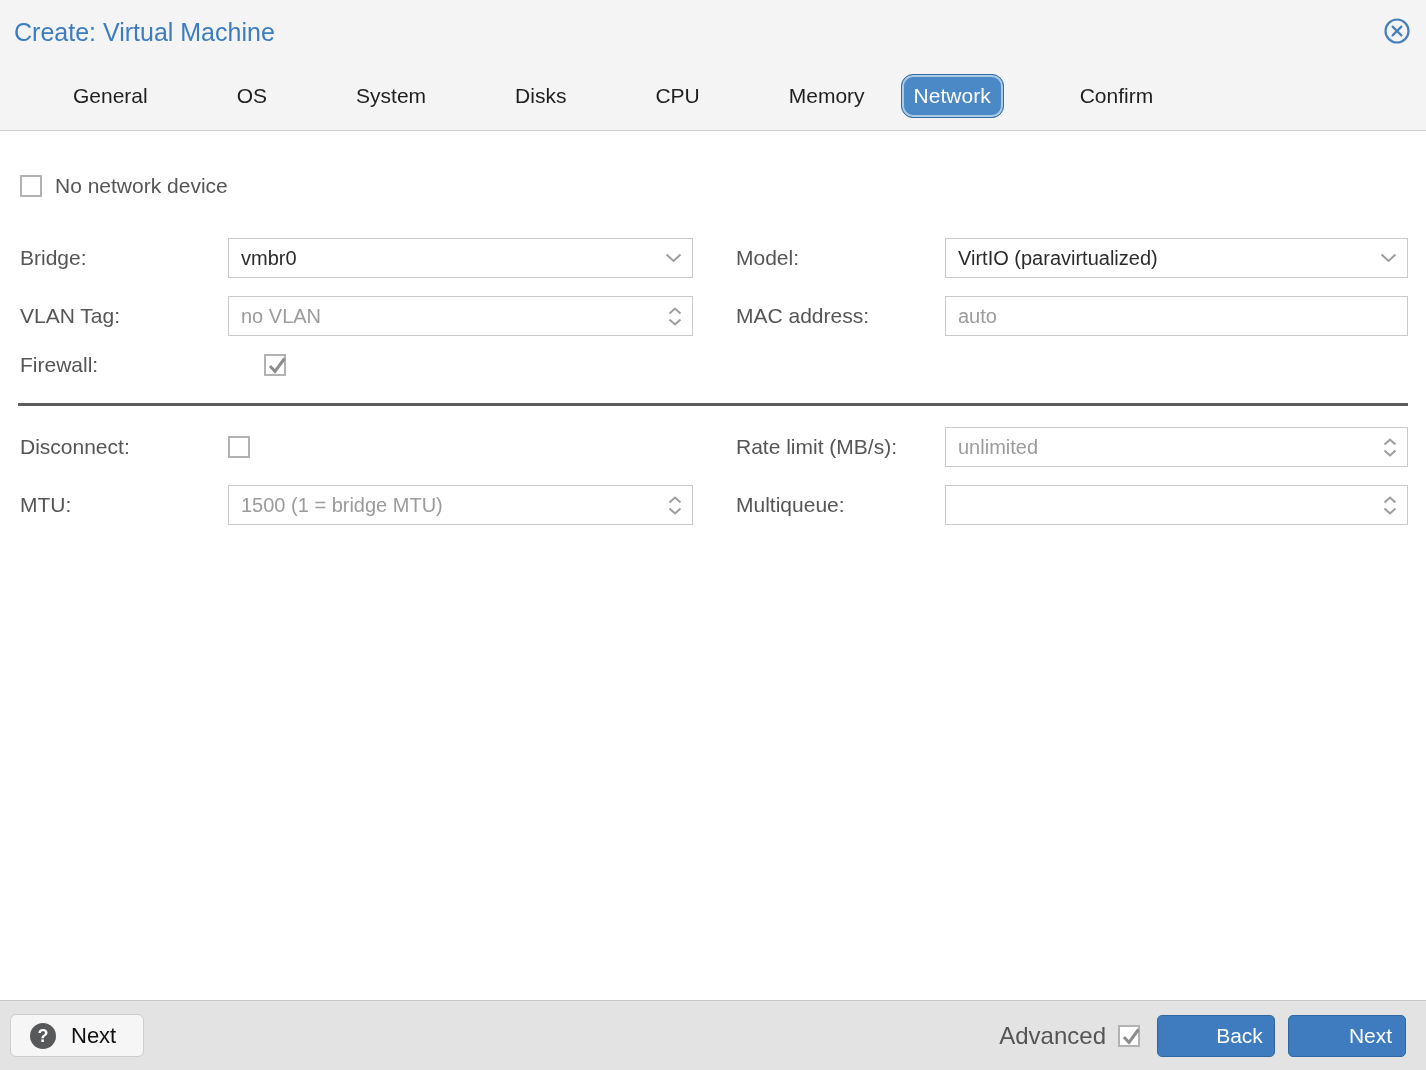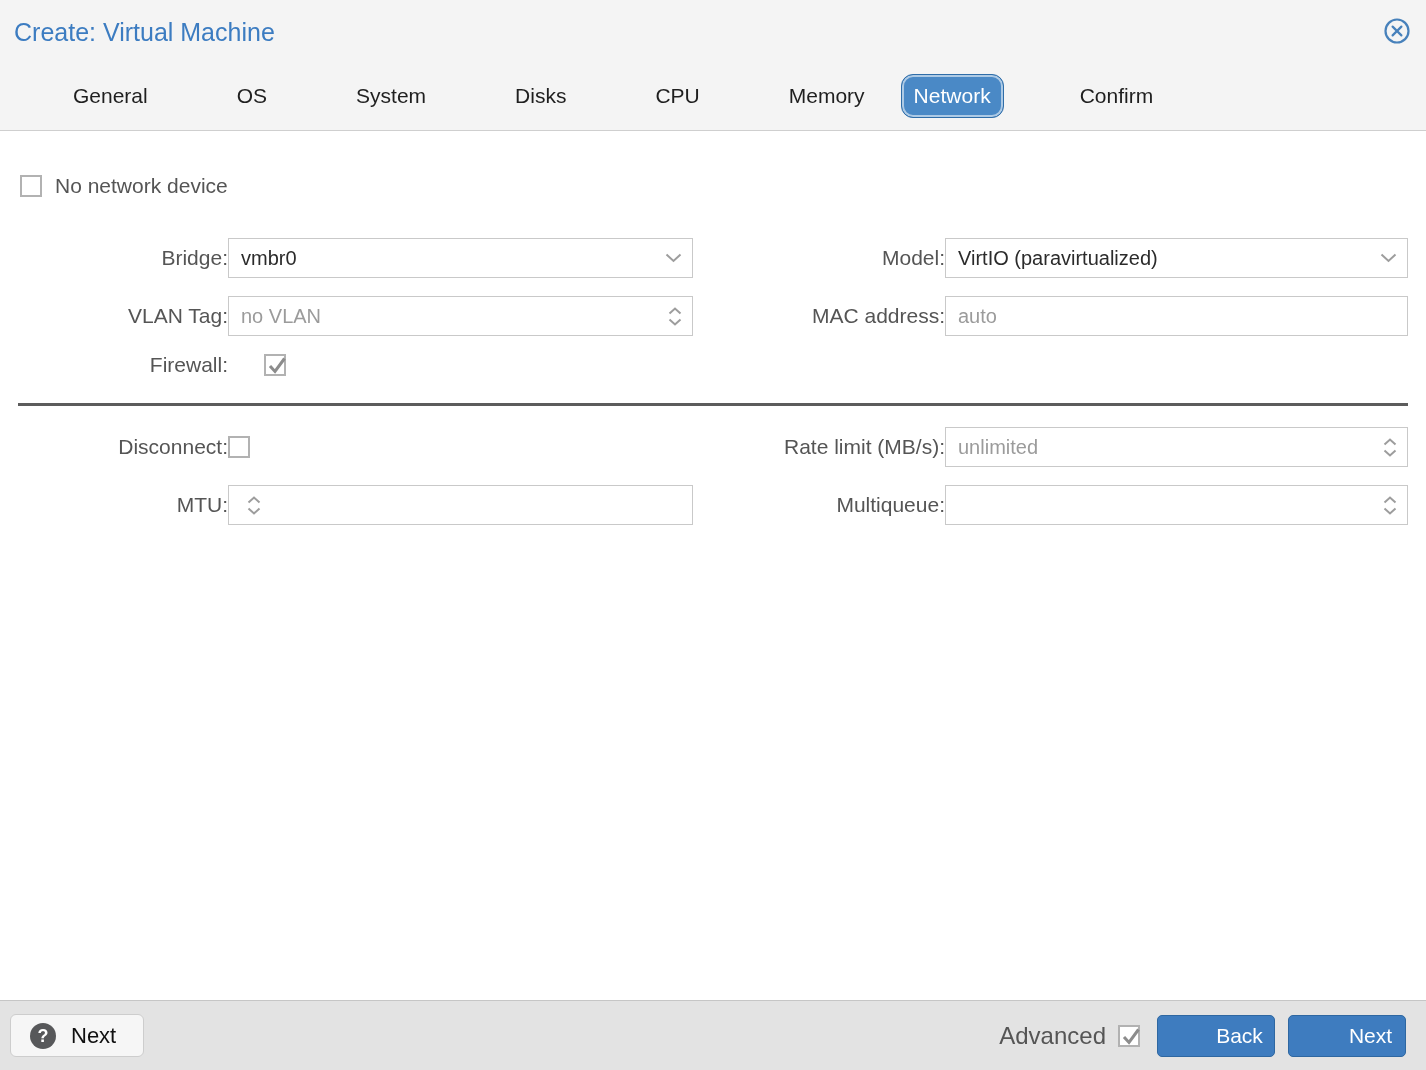--- a/index.html
+++ b/index.html
@@ -31,21 +31,21 @@
 
   .cb-row { display:flex; align-items:center; gap:13px; margin-bottom:41px; height:22px; }
   .checkbox { width:22px; height:22px; background:#fff; border:2px solid #b2b2b2;
               position:relative; cursor:pointer; flex:0 0 auto; }
   .checkbox svg { display:none; position:absolute; left:0px; top:-1px; }
   .checkbox.checked svg { display:block; }
   .cb-label { font-size:21px; color:#555; }
 
   .form-row { display:flex; align-items:center; height:40px; margin-bottom:18px; }
   .form-row.short { height:22px; margin-bottom:0;gap:36px; }
-  .lbl { width:208px; font-size:21px; color:#555; flex:0 0 auto;text-align:right; }
+  .lbl { width:208px; font-size:21px; color:#555; flex:0 0 auto; }
   .lbl.r { width:252px; padding-left:43px; }
   .field { height:40px; border:1px solid #c9c9c9; background:#fff; display:flex;
            align-items:center; padding:0 10px 0 12px; cursor:text; }
   .field.f1 { width:465px; flex:0 0 auto; }
   .field.f2 { flex:1 1 auto; }
   .field input { border:none; outline:none; flex:1 1 auto; min-width:0; font-size:20px;
                  color:#2b2b2b; font-family:inherit; background:transparent; padding:0; }
   .field input::placeholder { color:#9b9b9b; opacity:1; }
   .spin { display:flex; flex-direction:column; gap:3px; align-items:center; padding-left:6px; cursor:pointer; }
   .combo-arrow { padding-left:6px; cursor:pointer; display:flex; align-items:center; }
@@ -171,20 +171,21 @@
           <svg width="14" height="8" viewBox="0 0 14 8">
               <path d="M1.5 1.5 L7 6.5 L12.5 1.5" fill="none" stroke="#9d9d9d" stroke-width="2"></path>
             </svg>
         </span>
       </div>
     </div>
 
     <div class="form-row">
       <div class="lbl">MTU:</div>
       <div class="field f1">
+        <input placeholder="1500 (1 = bridge MTU)" style="">
         <span class="spin">
           <svg width="14" height="8" viewBox="0 0 14 8">
               <path d="M1.5 6.5 L7 1.5 L12.5 6.5" fill="none" stroke="#9d9d9d" stroke-width="2"></path>
             </svg>
           <svg width="14" height="8" viewBox="0 0 14 8">
               <path d="M1.5 1.5 L7 6.5 L12.5 1.5" fill="none" stroke="#9d9d9d" stroke-width="2"></path>
             </svg>
         </span>
       </div>
       <div class="lbl r">Multiqueue:</div>

